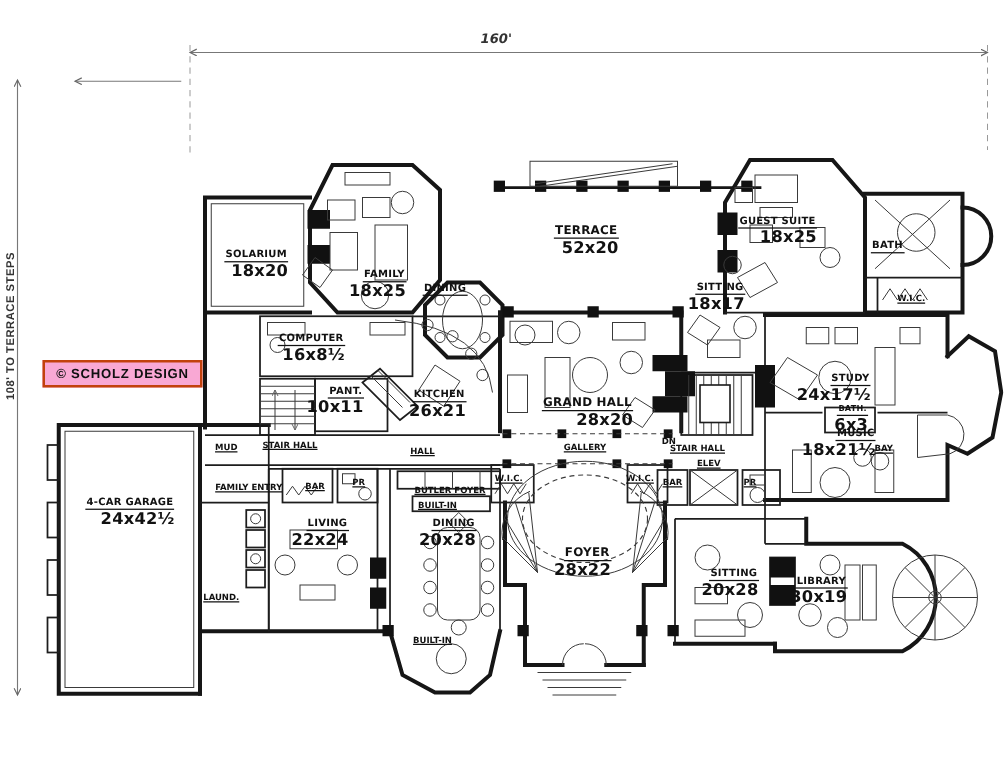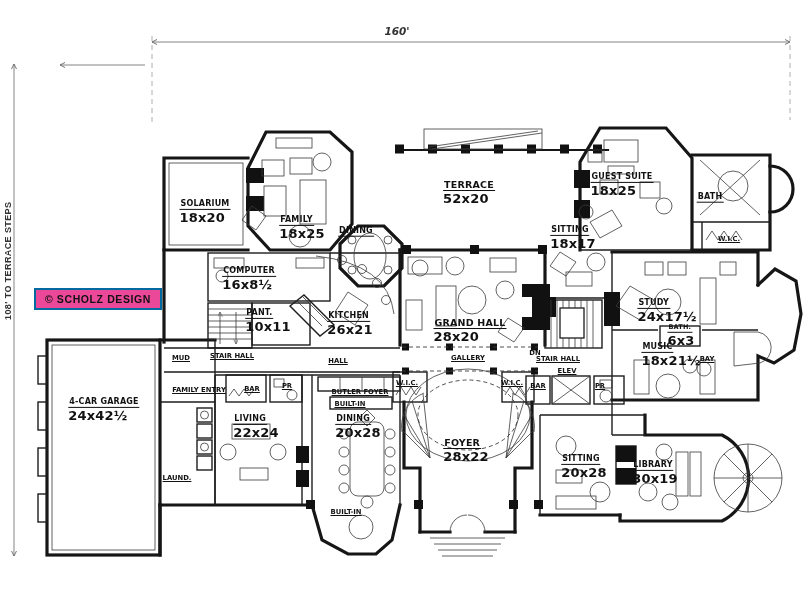--- a/index.html
+++ b/index.html
@@ -7,28 +7,28 @@
   #plan svg{position:absolute;left:0;top:0;}
   .wx{stroke:#161616;stroke-width:3.2;fill:none;stroke-linecap:square;}
   .w2{stroke:#161616;stroke-width:2.2;fill:none;stroke-linecap:square;}
   .wi{stroke:#1d1d1d;stroke-width:1.4;fill:none;}
   .wif{stroke:#1d1d1d;stroke-width:1.3;fill:#fff;}
   .tn{stroke:#3a3a3a;stroke-width:0.8;fill:none;}
   .dash{stroke:#3a3a3a;stroke-width:0.9;fill:none;stroke-dasharray:4 3;}
   .blk{fill:#111;stroke:none;}
   .dim{stroke:#777;stroke-width:0.9;fill:none;}
   .dimd{stroke:#999;stroke-width:0.8;fill:none;stroke-dasharray:5 4;}
-  .lbl{position:absolute;transform:translate(-50%,-50%);text-align:left;color:#111;
+  .lbl{position:absolute;transform:translate(-50%,-50%);text-align:right;color:#111;
        font:600 8px "DejaVu Sans",sans-serif;letter-spacing:.2px;white-space:nowrap;line-height:1.2;}
   .lbl .nm{display:inline-block;border-bottom:1px solid #111;padding:0 1px;}
   .lbl .sz{display:block;font-size:13px;font-weight:700;}
   .lbl.big{font-size:9.5px;}
   .sl{position:absolute;transform:translate(-50%,-50%);color:#111;white-space:nowrap;
       font:600 6.8px "DejaVu Sans",sans-serif;text-decoration:underline;}
-  .copy{position:absolute;left:34px;top:288px;border:2px solid #0369a1;background:#ec4899;
+  .copy{position:absolute;left:34px;top:288px;border:2px solid #c2410c;background:#f9a8d4;
         padding:3px 9px;font:bold 10.5px "Liberation Sans",sans-serif;letter-spacing:.6px;color:#111;}
   .cap{position:absolute;left:252px;top:569px;width:296px;color:#000;
        font:bold 12.5px "Liberation Sans",sans-serif;line-height:15px;}
   .cap .row{display:flex;justify-content:space-between;}
   .dimlbl-top{position:absolute;left:397px;top:31px;transform:translate(-50%,-50%);
        font:italic 600 10.5px "DejaVu Sans",sans-serif;color:#333;}
   .dimlbl-left{position:absolute;left:3px;top:320px;transform:rotate(-90deg);transform-origin:0 0;
        font:bold 9px "Liberation Sans",sans-serif;color:#333;white-space:nowrap;letter-spacing:.4px;}
 </style>
 </head>

